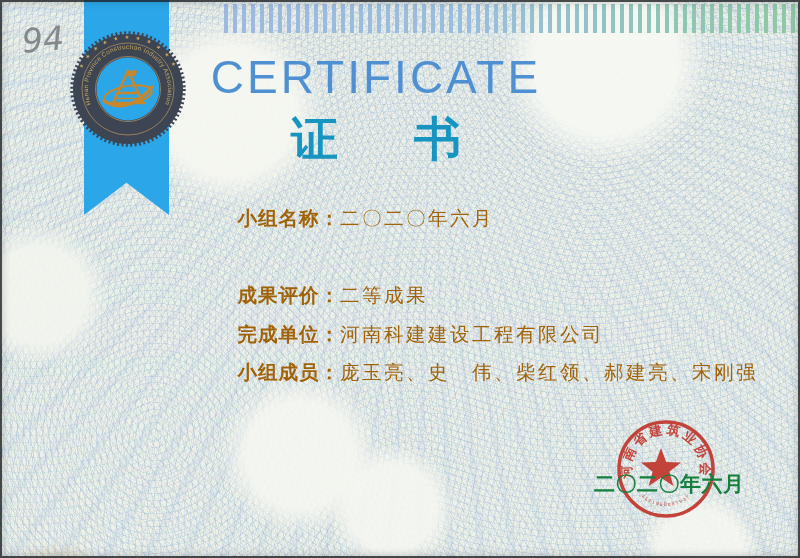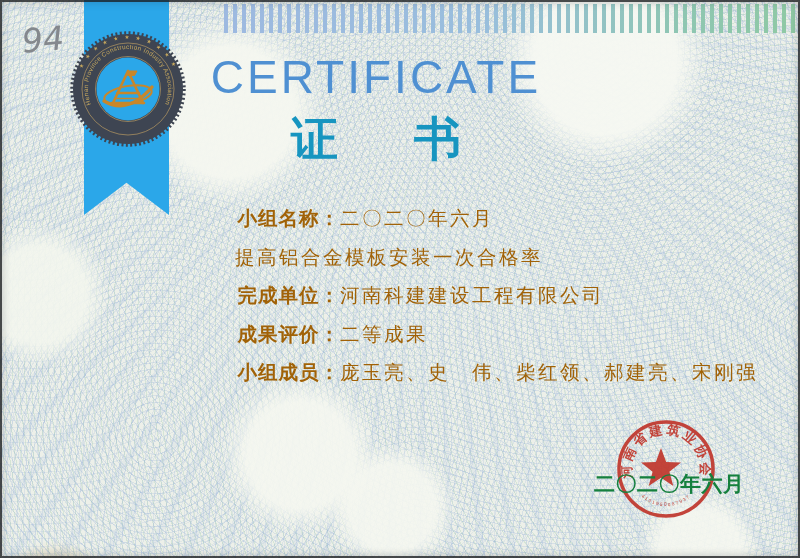--- a/index.html
+++ b/index.html
@@ -133,29 +133,28 @@
       <span>书</span>
     </div>
   </div>
 
   <div class="fields">
     <div class="frow">
       <span class="flabel">小组名称：</span>
       <span class="fvalue">二〇二〇年六月</span>
     </div>
     <div class="frow">
-      <span class="fvalue">提高铝合金模板安装一次合格率</span>
+    </div>
+    <div class="frow">
+      <span class="flabel">成果评价：</span>
+      <span class="fvalue">二等成果</span>
     </div>
     <div class="frow">
       <span class="flabel">完成单位：</span>
       <span class="fvalue">河南科建建设工程有限公司</span>
-    </div>
-    <div class="frow">
-      <span class="flabel">成果评价：</span>
-      <span class="fvalue">二等成果</span>
     </div>
     <div class="frow">
       <span class="flabel">小组成员：</span>
       <span class="fvalue">庞玉亮、史　伟、柴红领、郝建亮、宋刚强</span>
     </div>
     <div class="frow-cont">
       <span class="spacer"></span>
     </div>
   </div>
 

